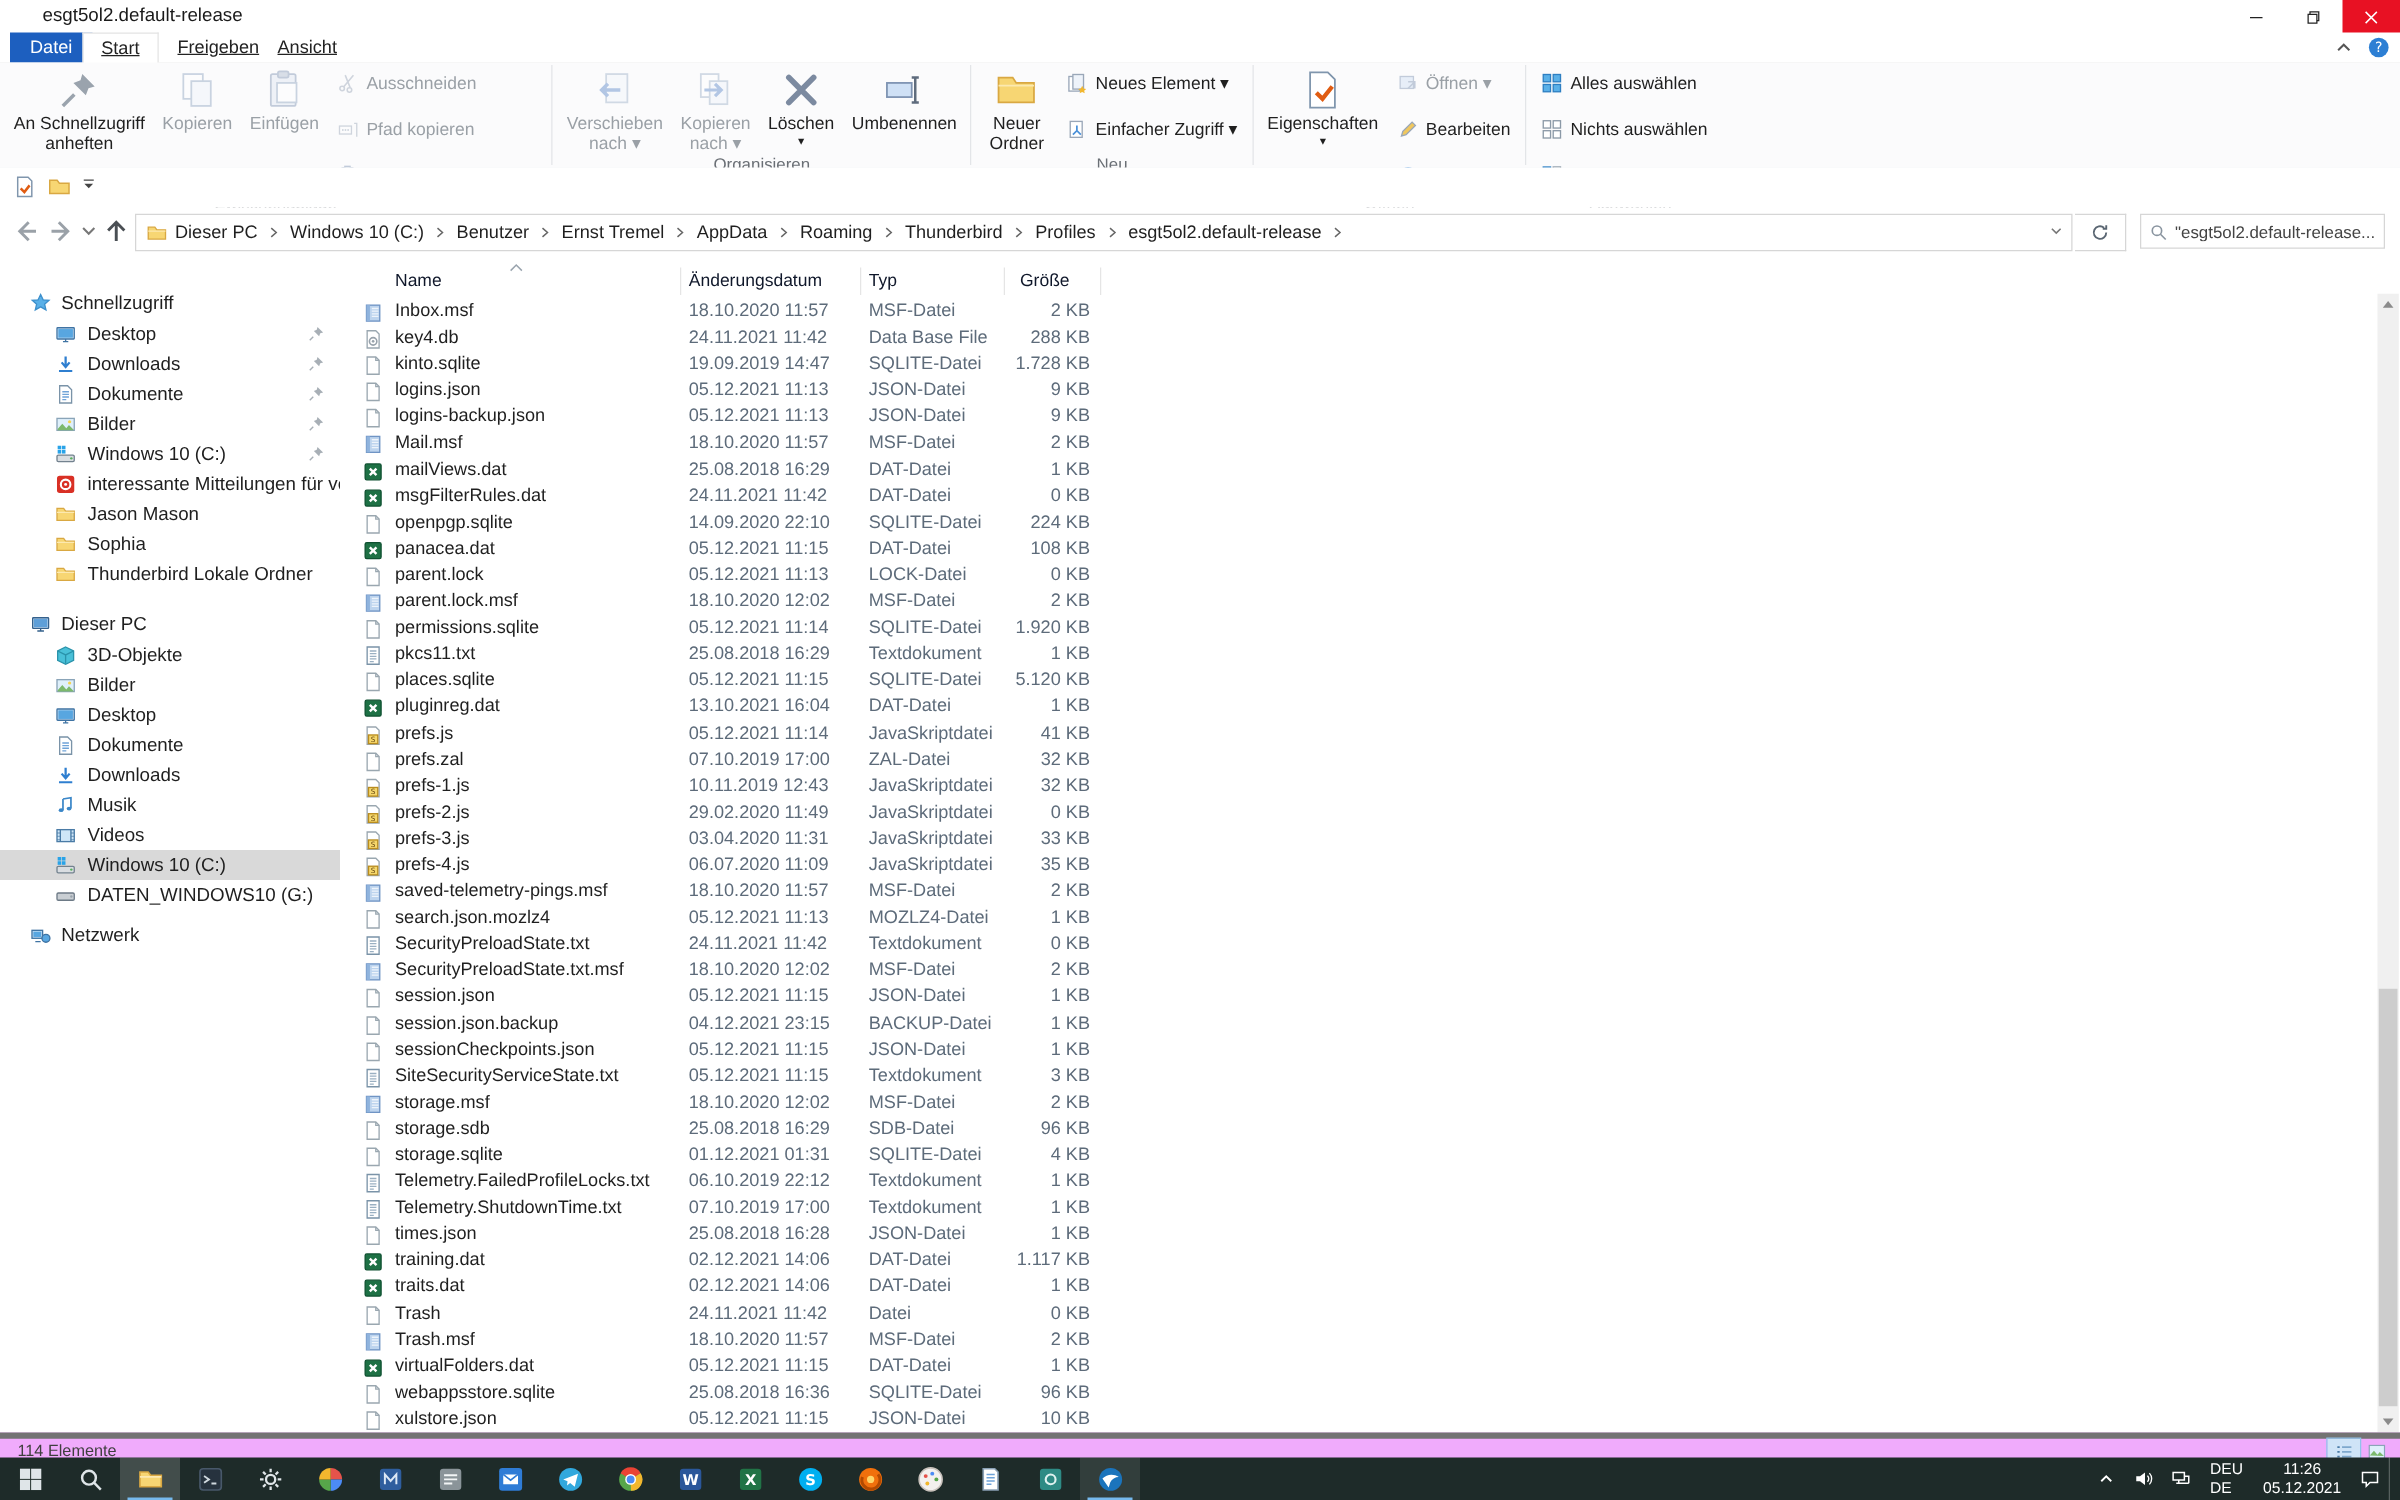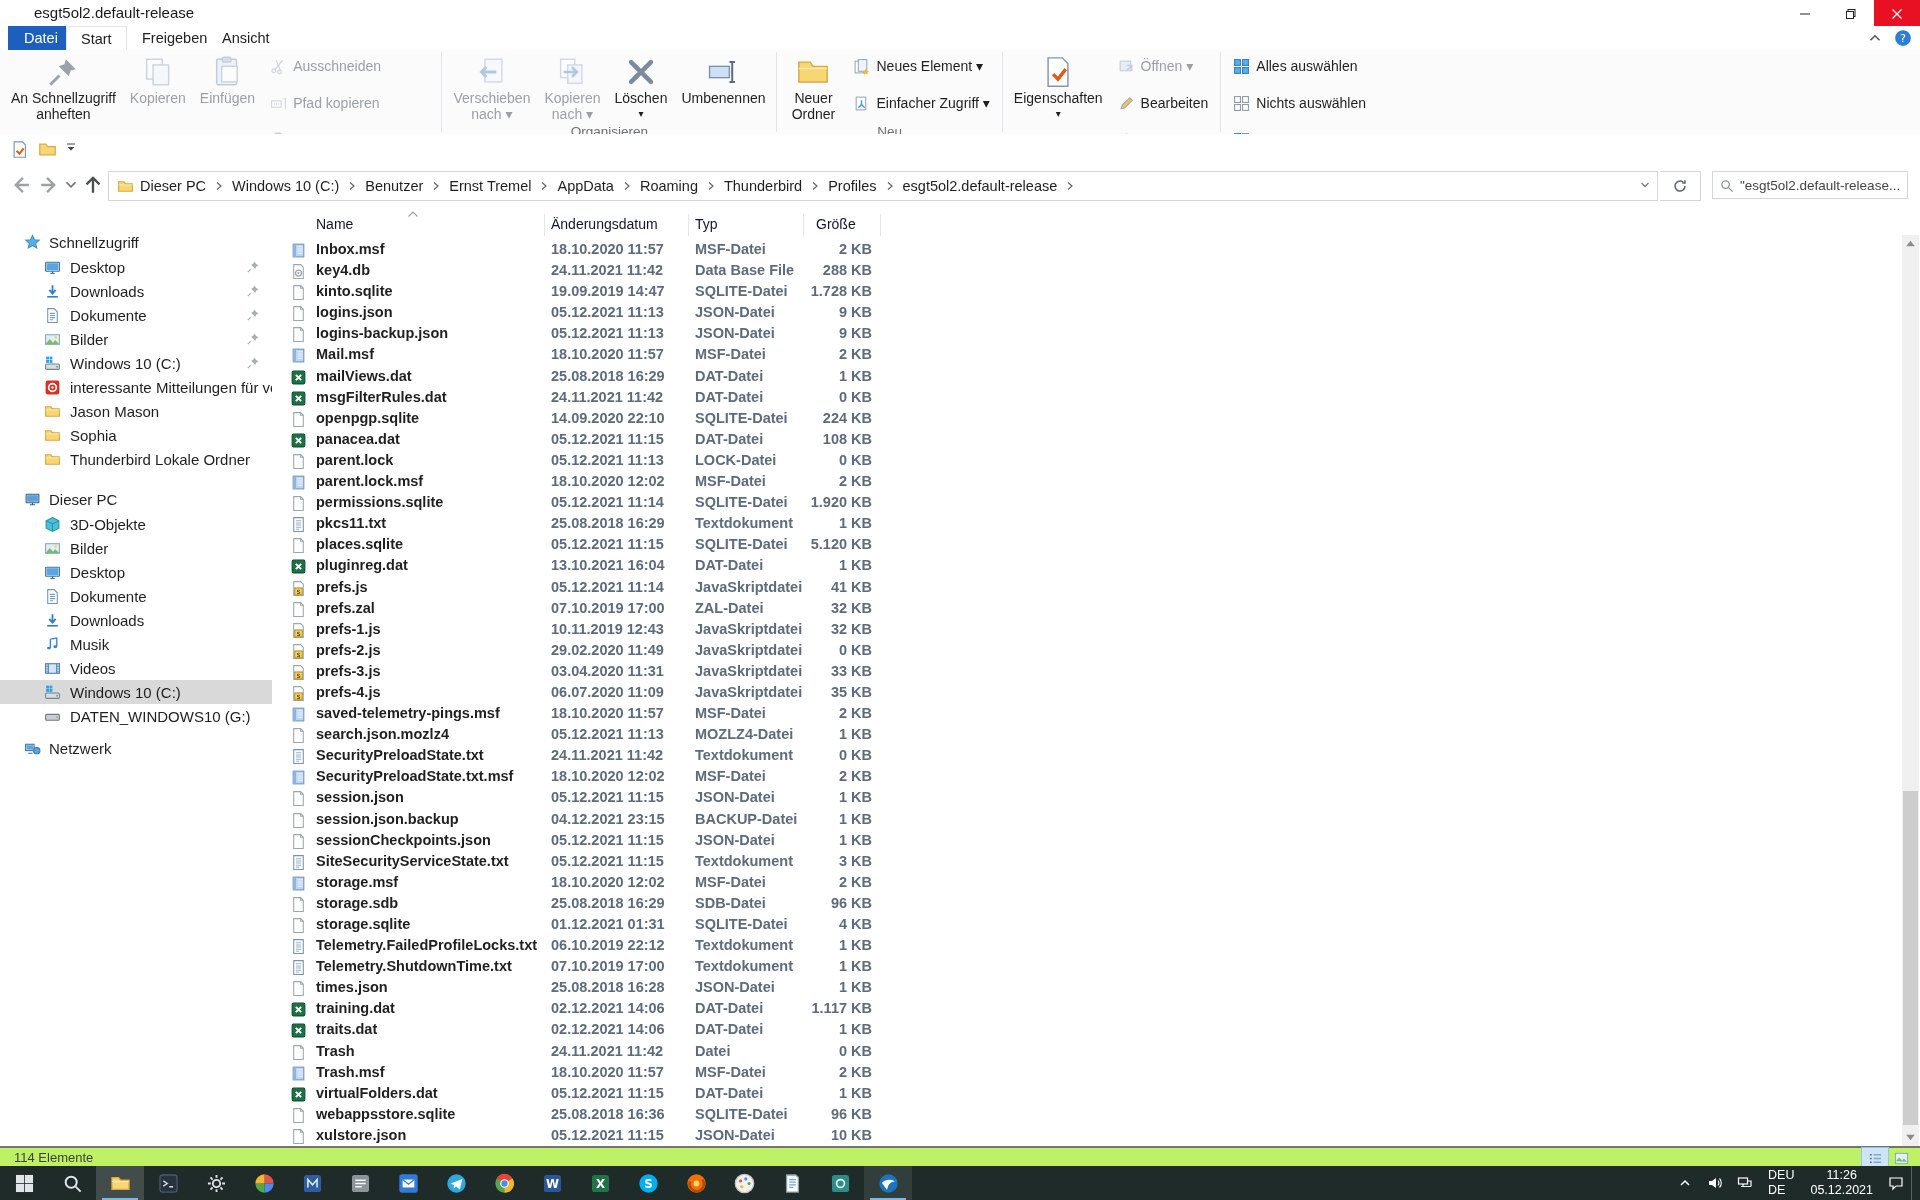--- a/index.html
+++ b/index.html
@@ -15,21 +15,21 @@
   .capbtns{position:absolute;right:0;top:0;height:27px;display:flex;}
   .capbtn{width:46px;height:27px;display:flex;align-items:center;justify-content:center;}
   .capbtn svg{width:12px;height:12px;}
   .capbtn.close{background:#e81123;}
 
   
   .tabrow{position:absolute;left:0;top:26px;width:100%;height:24px;background:#fff;border-bottom:1px solid #e4e4e4;}
   .ftab{position:absolute;left:8px;top:0;height:24px;padding:0 16px;background:#1d5fbf;color:#fff;
         font-size:14.5px;display:flex;align-items:center;}
   .rtab{position:absolute;top:0;height:24px;padding:0 14px;font-size:14.5px;color:#222;
-        display:flex;align-items:center;}
+        display:flex;align-items:center;text-decoration:underline;}
   .rtab.active{background:#fff;border:1px solid #e4e4e4;border-bottom:1px solid #fff;}
   .tabrow-right{position:absolute;right:8px;top:3px;display:flex;gap:10px;}
   .tabrow-right span{width:18px;height:18px;display:inline-block;}
 
   
   .ribbon{position:absolute;left:0;top:50px;width:100%;height:84px;background:#fbfbfc;
           border-bottom:1px solid #eceeef;display:flex;align-items:stretch;}
   .rgroup{display:flex;flex-direction:column;padding:2px 4px 0 4px;}
   .rbody{display:flex;align-items:flex-start;flex:1;}
   .rlabel{text-align:center;font-size:13.5px;color:#6a6f75;padding:1px 6px 3px;}
@@ -76,35 +76,35 @@
   .sb-item .lbl{white-space:nowrap;overflow:hidden;flex:1;}
   .sb-pin{position:absolute;right:12px;top:5px;width:14px;height:14px;opacity:.75;}
   .sb-gap1{height:16px;} .sb-gap2{height:8px;}
 
   
   .filearea{position:absolute;left:272px;top:0;right:20px;height:100%;}
   .cols{position:absolute;left:0;top:8px;height:26px;right:0;font-size:14px;color:#0f172a;}
   .cols .c{position:absolute;top:4px;}
   .colsep{position:absolute;top:2px;width:1px;height:22px;background:#e5e5e5;}
   .sortcaret{position:absolute;left:134px;top:-6px;width:14px;height:10px;}
-  .rows{position:absolute;left:0;top:36px;right:0;font-weight:bold;}
+  .rows{position:absolute;left:0;top:36px;right:0;}
   .frow{position:relative;height:21.1px;font-size:14.5px;}
   .frow .fi{position:absolute;left:18px;top:2px;width:17px;height:17px;}
   .frow .fn{position:absolute;left:44px;top:1px;color:#1f1f1f;white-space:nowrap;}
   .frow .fd{position:absolute;left:279px;top:1px;color:#5d6b7a;}
   .frow .ft{position:absolute;left:423px;top:1px;color:#5d6b7a;}
   .frow .fs{position:absolute;left:470px;width:130px;top:1px;color:#5d6b7a;text-align:right;}
 
   
   .vscroll{position:absolute;right:1px;top:31px;width:17px;height:911px;background:#f0f0f0;}
   .varrow{position:absolute;left:0;width:17px;height:17px;display:flex;align-items:center;justify-content:center;}
   .vthumb{position:absolute;left:1px;width:15px;background:#cdcdcd;}
 
   
-  .statusbar{position:absolute;left:0;top:1146px;width:100%;height:20px;background:#bef264;border-top:2px solid #737373;}
+  .statusbar{position:absolute;left:0;top:1146px;width:100%;height:20px;background:#f0abfc;border-top:5px solid #737373;}
   .status-txt{position:absolute;left:14px;top:2px;font-size:13px;color:#3f3f3f;}
   .viewbtns{position:absolute;right:6px;top:0;display:flex;height:20px;}
   .viewbtn{width:26px;height:20px;display:flex;align-items:center;justify-content:center;}
   .viewbtn.sel{background:#cfe4f7;outline:1px solid #90c3ea;}
   .viewbtn svg{width:15px;height:15px;}
 
   
   .taskbar{position:absolute;left:0;top:1166px;width:1920px;height:34px;background:#1e2b29;}
   .tb-apps{position:absolute;left:0;top:0;height:34px;display:flex;}
   .tb-app{width:48px;height:34px;display:flex;align-items:center;justify-content:center;position:relative;}

